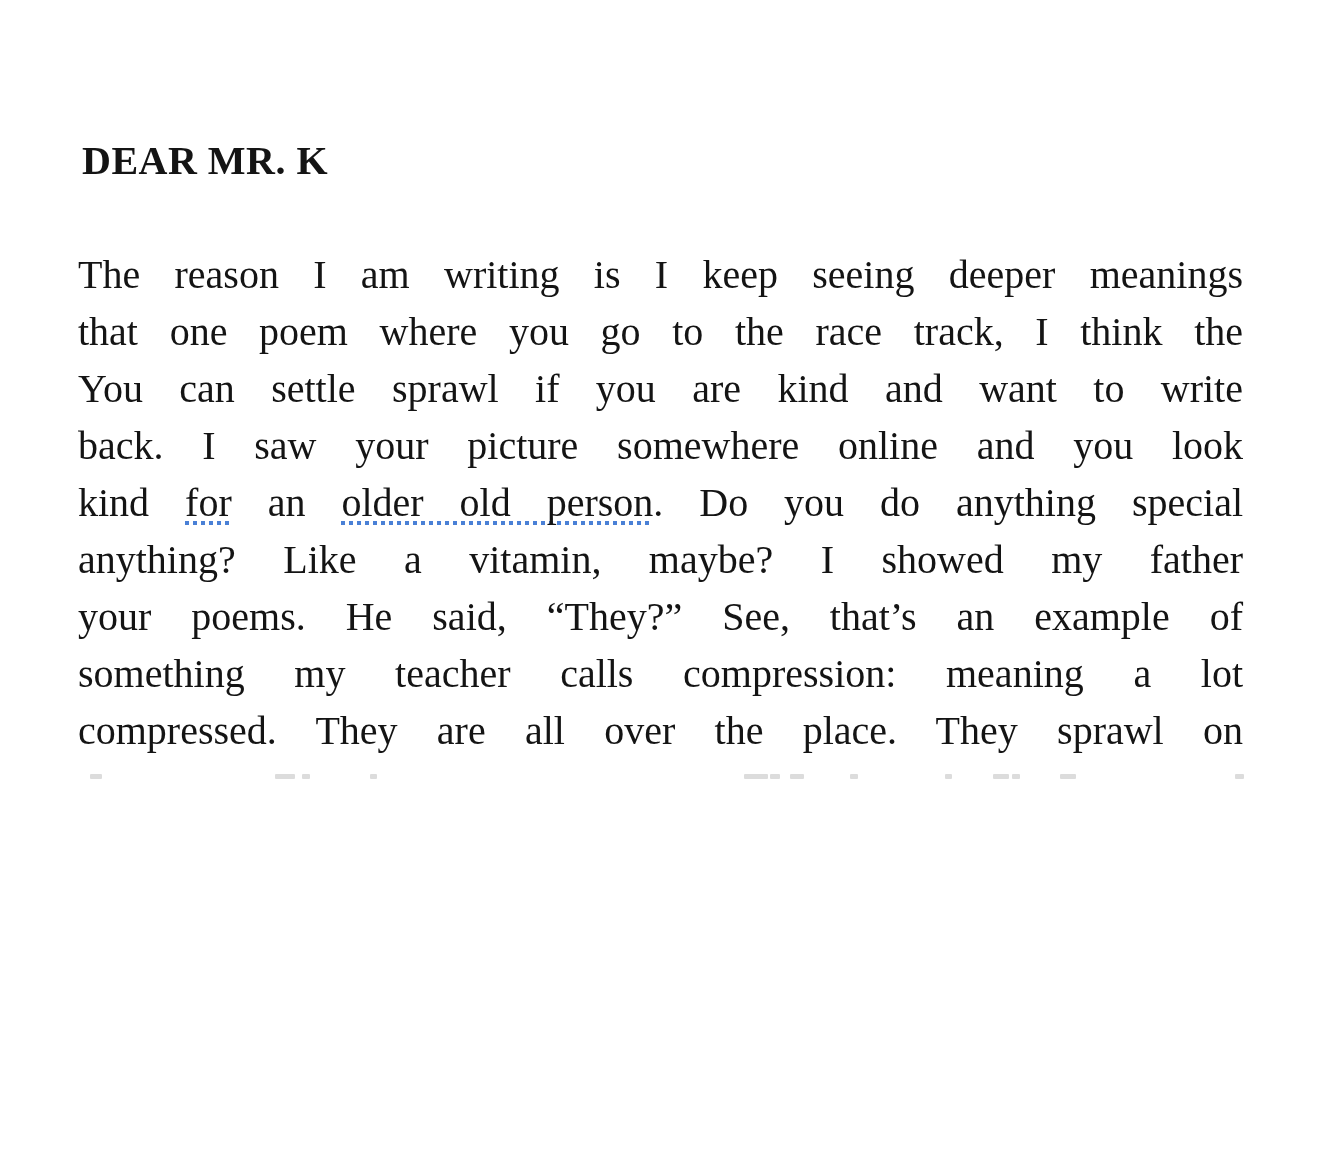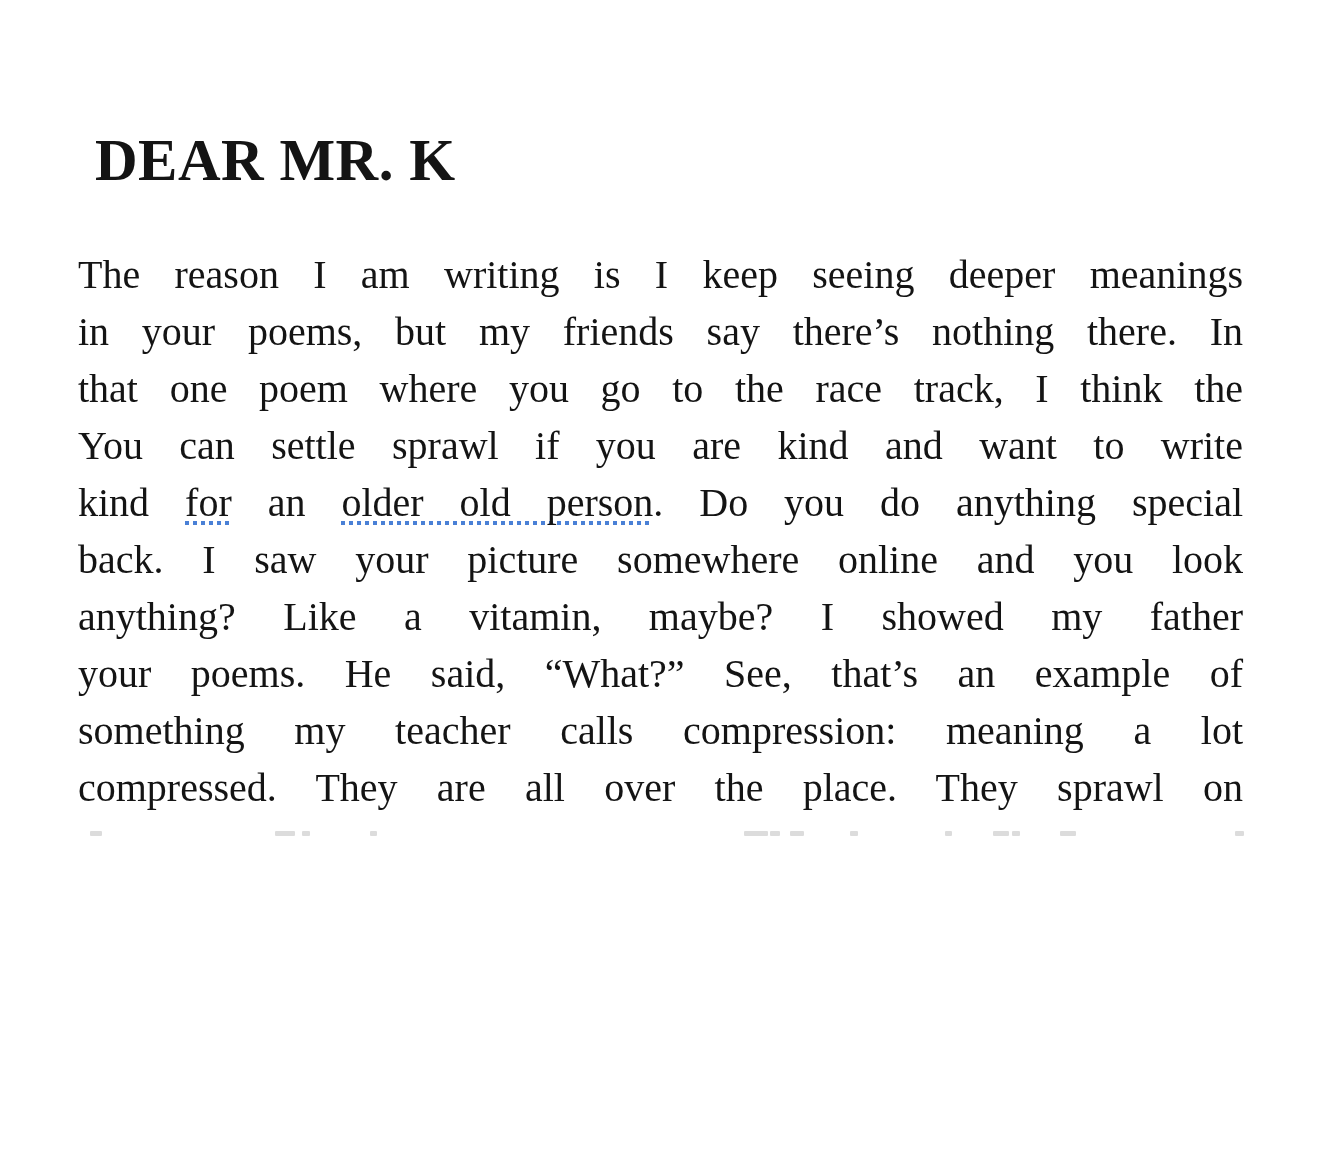--- a/index.html
+++ b/index.html
@@ -17,24 +17,24 @@
     position: relative;
     width: 1320px;
     height: 1171px;
     background: #ffffff;
     box-sizing: border-box;
     padding: 132px 77px 0 78px;
     color: #141414;
     overflow: hidden;
   }
   .title {
-    font-size: 59px;
+    font-size: 40px;
     line-height: 57px;
     letter-spacing: 0.5px;
-    margin: 0 0 57px 17px;
+    margin: 0 0 57px 4px;
     white-space: nowrap;
   }
   .letter-body {
     font-size: 40px;
     line-height: 57px;
   }
   .line {
     text-align: justify;
     text-align-last: justify;
     text-justify: inter-word;
@@ -59,27 +59,26 @@
     border-radius: 1px;
   }
 </style>
 </head>
 <body>
 
 <div class="page" style="color: rgb(20, 20, 20); background: rgb(255, 255, 255);">
   <h1 class="title">DEAR MR. K</h1>
   <div class="letter-body">
       <div class="line">The reason I am writing is I keep seeing deeper meanings</div>
-      <div class="line">in your poems, but my friends say there’s nothing there. In</div>
       <div class="line">that one poem where you go to the race track, I think the</div>
       <div class="line">You can settle sprawl if you are kind and want to write</div>
+      <div class="line">back. I saw your picture somewhere online and you look</div>
       <div class="line"><span>kind </span><span class="grammar-underline">for</span><span> an </span><span class="grammar-underline">older old person</span><span>. Do you do anything special</span></div>
-      <div class="line">back. I saw your picture somewhere online and you look</div>
       <div class="line">anything? Like a vitamin, maybe? I showed my father</div>
-      <div class="line">your poems. He said, “What?” See, that’s an example of</div>
+      <div class="line">your poems. He said, “They?” See, that’s an example of</div>
       <div class="line">something my teacher calls compression: meaning a lot</div>
       <div class="line">compressed. They are all over the place. They sprawl on</div>
     </div>
   <div class="clipped-row">
       <div class="clip-mark" style="left: 12px; width: 12px; top: 15px;"></div>
       <div class="clip-mark" style="left: 197px; width: 20px; top: 15px;"></div>
       <div class="clip-mark" style="left: 224px; width: 8px; top: 15px;"></div>
       <div class="clip-mark" style="left: 292px; width: 7px; top: 15px;"></div>
       <div class="clip-mark" style="left: 666px; width: 24px; top: 15px;"></div>
       <div class="clip-mark" style="left: 692px; width: 10px; top: 15px;"></div>

